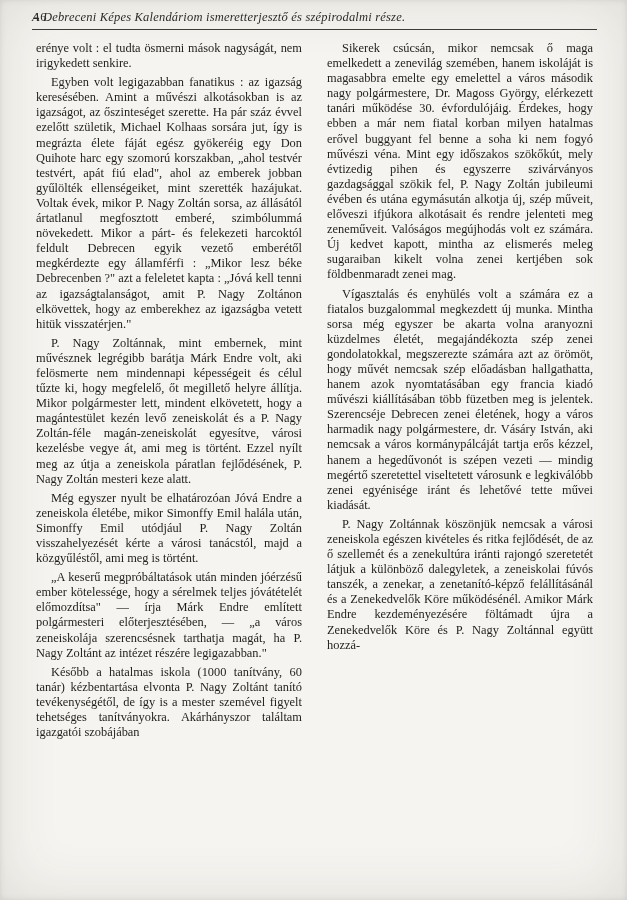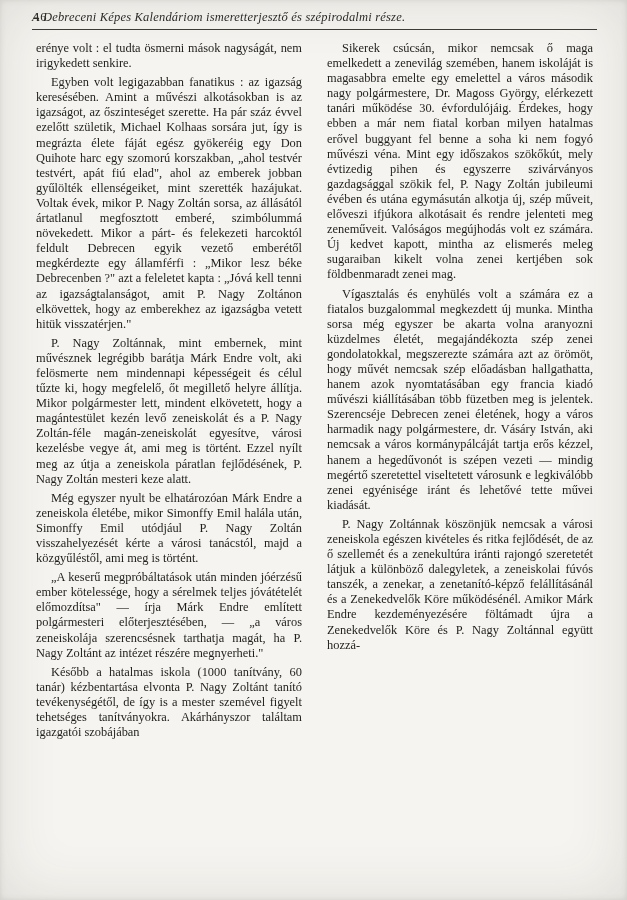--- a/index.html
+++ b/index.html
@@ -80,22 +80,22 @@
   </header>
 
   <div class="header-rule"></div>
 
   <main class="columns">
 
     <div class="column">
       <p class="para no-indent">erénye volt : el tudta ösmerni mások nagyságát, nem irigykedett senkire.</p>
       <p class="para">Egyben volt legigazabban fanatikus : az igazság keresésében. Amint a művészi alkotásokban is az igazságot, az őszinteséget szerette. Ha pár száz évvel ezelőtt születik, Michael Kolhaas sorsára jut, így is megrázta élete fáját egész gyökeréig egy Don Quihote harc egy szomorú korszakban, „ahol testvér testvért, apát fiú elad", ahol az emberek jobban gyűlölték ellenségeiket, mint szerették hazájukat. Voltak évek, mikor P. Nagy Zoltán sorsa, az állásától ártatlanul megfosztott emberé, szimbólummá növekedett. Mikor a párt- és felekezeti harcoktól feldult Debrecen egyik vezető emberétől megkérdezte egy államférfi : „Mikor lesz béke Debrecenben ?" azt a feleletet kapta : „Jóvá kell tenni az igazságtalanságot, amit P. Nagy Zoltánon elkövettek, hogy az emberekhez az igazságba vetett hitük visszatérjen."</p>
       <p class="para">P. Nagy Zoltánnak, mint embernek, mint művésznek legrégibb barátja Márk Endre volt, aki felösmerte nem mindennapi képességeit és célul tűzte ki, hogy megfelelő, őt megillető helyre állítja. Mikor polgármester lett, mindent elkövetett, hogy a magántestület kezén levő zeneiskolát és a P. Nagy Zoltán-féle magán-zeneiskolát egyesítve, városi kezelésbe vegye át, ami meg is történt. Ezzel nyílt meg az útja a zeneiskola páratlan fejlődésének, P. Nagy Zoltán mesteri keze alatt.</p>
-      <p class="para">Még egyszer nyult be elhatározóan Márk Endre a zeneiskola életébe, mikor Simonffy Emil halála után, Simonffy Emil utódjául P. Nagy Zoltán visszahelyezését kérte a városi tanácstól, majd a közgyűléstől, ami meg is történt.</p>
-      <p class="para">„A keserű megpróbáltatások után minden jóérzésű ember kötelessége, hogy a sérelmek teljes jóvátételét előmozdítsa" — írja Márk Endre említett polgármesteri előterjesztésében, — „a város zeneiskolája szerencsésnek tarthatja magát, ha P. Nagy Zoltánt az intézet részére megnyerheti."</p>
+      <p class="para">Még egyszer nyult be elhatározóan Jóvá Endre a zeneiskola életébe, mikor Simonffy Emil halála után, Simonffy Emil utódjául P. Nagy Zoltán visszahelyezését kérte a városi tanácstól, majd a közgyűléstől, ami meg is történt.</p>
+      <p class="para">„A keserű megpróbáltatások után minden jóérzésű ember kötelessége, hogy a sérelmek teljes jóvátételét előmozdítsa" — írja Márk Endre említett polgármesteri előterjesztésében, — „a város zeneiskolája szerencsésnek tarthatja magát, ha P. Nagy Zoltánt az intézet részére legigazabban."</p>
       <p class="para">Később a hatalmas iskola (1000 tanítvány, 60 tanár) kézbentartása elvonta P. Nagy Zoltánt tanító tevékenységétől, de így is a mester szemével figyelt tehetséges tanítványokra. Akárhányszor találtam igazgatói szobájában</p>
     </div>
 
     <div class="column">
       <p class="para">Sikerek csúcsán, mikor nemcsak ő maga emelkedett a zenevilág szemében, hanem iskoláját is magasabbra emelte egy emelettel a város második nagy polgármestere, Dr. Magoss György, elérkezett tanári működése 30. évfordulójáig. Érdekes, hogy ebben a már nem fiatal korban milyen hatalmas erővel buggyant fel benne a soha ki nem fogyó művészi véna. Mint egy időszakos szökőkút, mely évtizedig pihen és egyszerre szivárványos gazdagsággal szökik fel, P. Nagy Zoltán jubileumi évében és utána egymásután alkotja új, szép műveit, előveszi ifjúkora alkotásait és rendre jelenteti meg zeneműveit. Valóságos megújhodás volt ez számára. Új kedvet kapott, mintha az elismerés meleg sugaraiban kikelt volna zenei kertjében sok földbenmaradt zenei mag.</p>
       <p class="para">Vígasztalás és enyhülés volt a számára ez a fiatalos buzgalommal megkezdett új munka. Mintha sorsa még egyszer be akarta volna aranyozni küzdelmes életét, megajándékozta szép zenei gondolatokkal, megszerezte számára azt az örömöt, hogy művét nemcsak szép előadásban hallgathatta, hanem azok nyomtatásában egy francia kiadó művészi kiállításában több füzetben meg is jelentek. Szerencséje Debrecen zenei életének, hogy a város harmadik nagy polgármestere, dr. Vásáry István, aki nemcsak a város kormánypálcáját tartja erős kézzel, hanem a hegedűvonót is szépen vezeti — mindig megértő szeretettel viseltetett városunk e legkiválóbb zenei egyénisége iránt és lehetővé tette művei kiadását.</p>
       <p class="para">P. Nagy Zoltánnak köszönjük nemcsak a városi zeneiskola egészen kivételes és ritka fejlődését, de az ő szellemét és a zenekultúra iránti rajongó szeretetét látjuk a különböző dalegyletek, a zeneiskolai fúvós tanszék, a zenekar, a zenetanító-képző felállításánál és a Zenekedvelők Köre működésénél. Amikor Márk Endre kezdeményezésére föltámadt újra a Zenekedvelők Köre és P. Nagy Zoltánnal együtt hozzá-</p>
     </div>
 
   </main>

